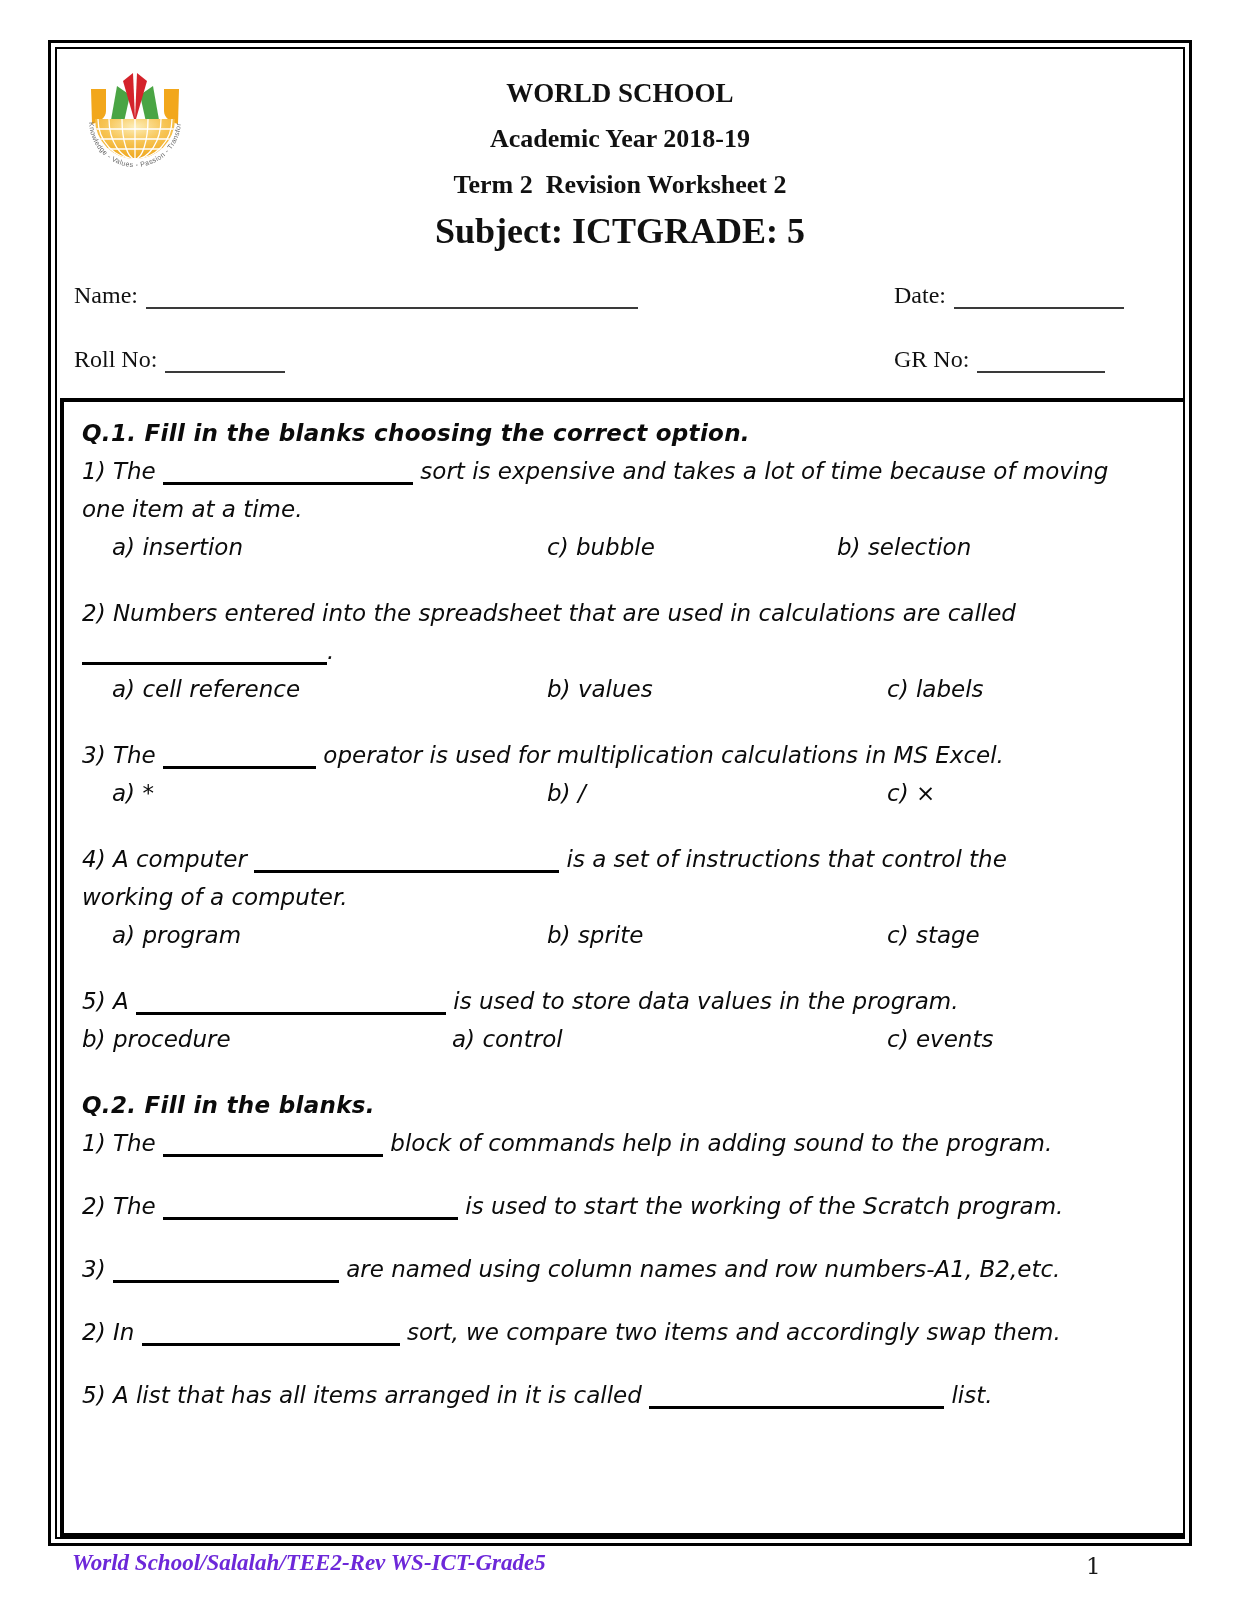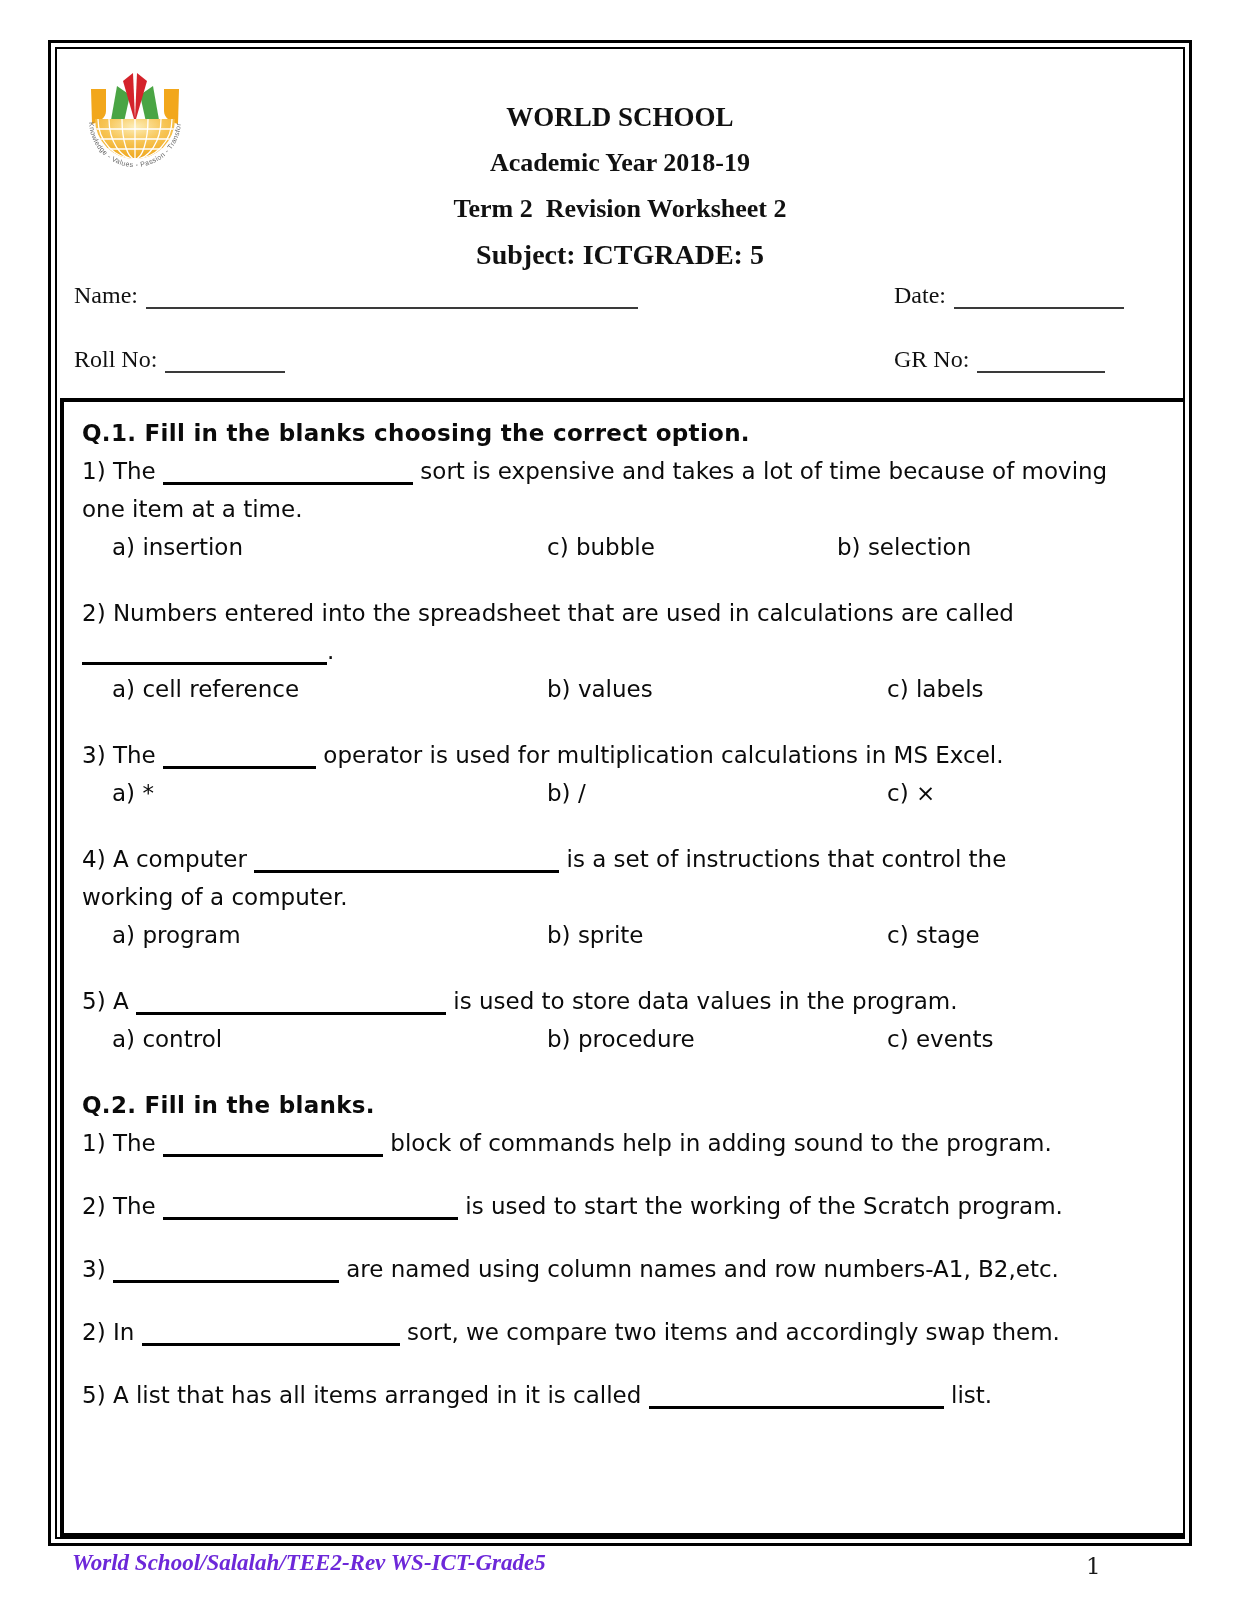--- a/index.html
+++ b/index.html
@@ -16,42 +16,42 @@
   .page-inner {
     width:100%; height:100%; border:2px solid #000;
     display:flex; flex-direction:column;
   }
   
   .header {
     position:relative; height:349px; flex:0 0 auto;
     font-family:"Liberation Serif","DejaVu Serif",serif; color:#111;
   }
   .logo { position:absolute; left:14px; top:14px; width:130px; height:104px; }
-  .titles { text-align:center; padding-top:52px;font-family:Liberation Serif, serif; }
+  .titles { text-align:center; padding-top:28px;font-family:Liberation Serif, serif; }
   .t-line { font-weight:bold; font-size:26px; line-height:32px; white-space:pre; }
   .t-school { font-size:27px; }
   .t-line + .t-line, .subject-row { margin-top:14px; }
   .subject-row {
     display:flex; justify-content:center; 
-    font-weight:bold; font-size:28px; line-height:32px;align-items:flex-end;
+    font-weight:bold; font-size:36px; line-height:32px;align-items:flex-end;
   }
   .hrow { position:absolute; left:0; width:100%; font-size:24px; line-height:28px; }
   .hrow-1 { top:232px; }
   .hrow-2 { top:296px; }
   .hleft { position:absolute; left:17px; white-space:nowrap; }
   .hright { position:absolute; left:837px; white-space:nowrap; }
   .wline {
     display:inline-block; border-bottom:2px solid #3a3a3a;
     height:24px; vertical-align:-6px; margin-left:8px;
   }
   
   .qbox {
     flex:1 1 auto; border:4px solid #000; border-right-width:0;
     margin-left:3px; padding:12px 6px 0 18px;
-    font-size:23px; color:#0b0b0b;
+    font-size:23px; color:#0b0b0b;font-style:italic;
   }
   .sec-title { font-weight:bold; line-height:38px; height:38px; letter-spacing:.3px; white-space:pre; }
   .qline { line-height:38px; height:38px; white-space:pre; }
   .blank {
     display:inline-block; border-bottom:3px solid #000;
     height:22px; vertical-align:-6px;
   }
   .opts { display:flex; line-height:38px; height:38px; }
   .opt1 { width:465px; padding-left:30px; }
   .opt2 { width:340px; }
@@ -177,22 +177,22 @@
             <div class="qline"><span>working of a computer.</span></div>
             <div class="opts">
               <span class="opt opt1">a) program</span>
               <span class="opt opt2">b) sprite</span>
               <span class="opt opt3">c) stage</span>
             </div>
           </div>
           <div class="question">
             <div class="qline"><span>5) A </span><span class="blank" style="width: 310px;"></span><span> is used to store data values in the program.</span></div>
             <div class="opts">
+              <span class="opt opt2">b) procedure</span>
               <span class="opt opt1">a) control</span>
-              <span class="opt opt2">b) procedure</span>
               <span class="opt opt3">c) events</span>
             </div>
           </div>
         </div>
         <div class="section">
           <div class="sec-title">Q.2. Fill in the blanks.</div>
           <div class="question qs2">
             <div class="qline"><span>1) The </span><span class="blank" style="width: 220px;"></span><span> block of commands help in adding sound to the program.</span></div>
           </div>
           <div class="question qs2">

